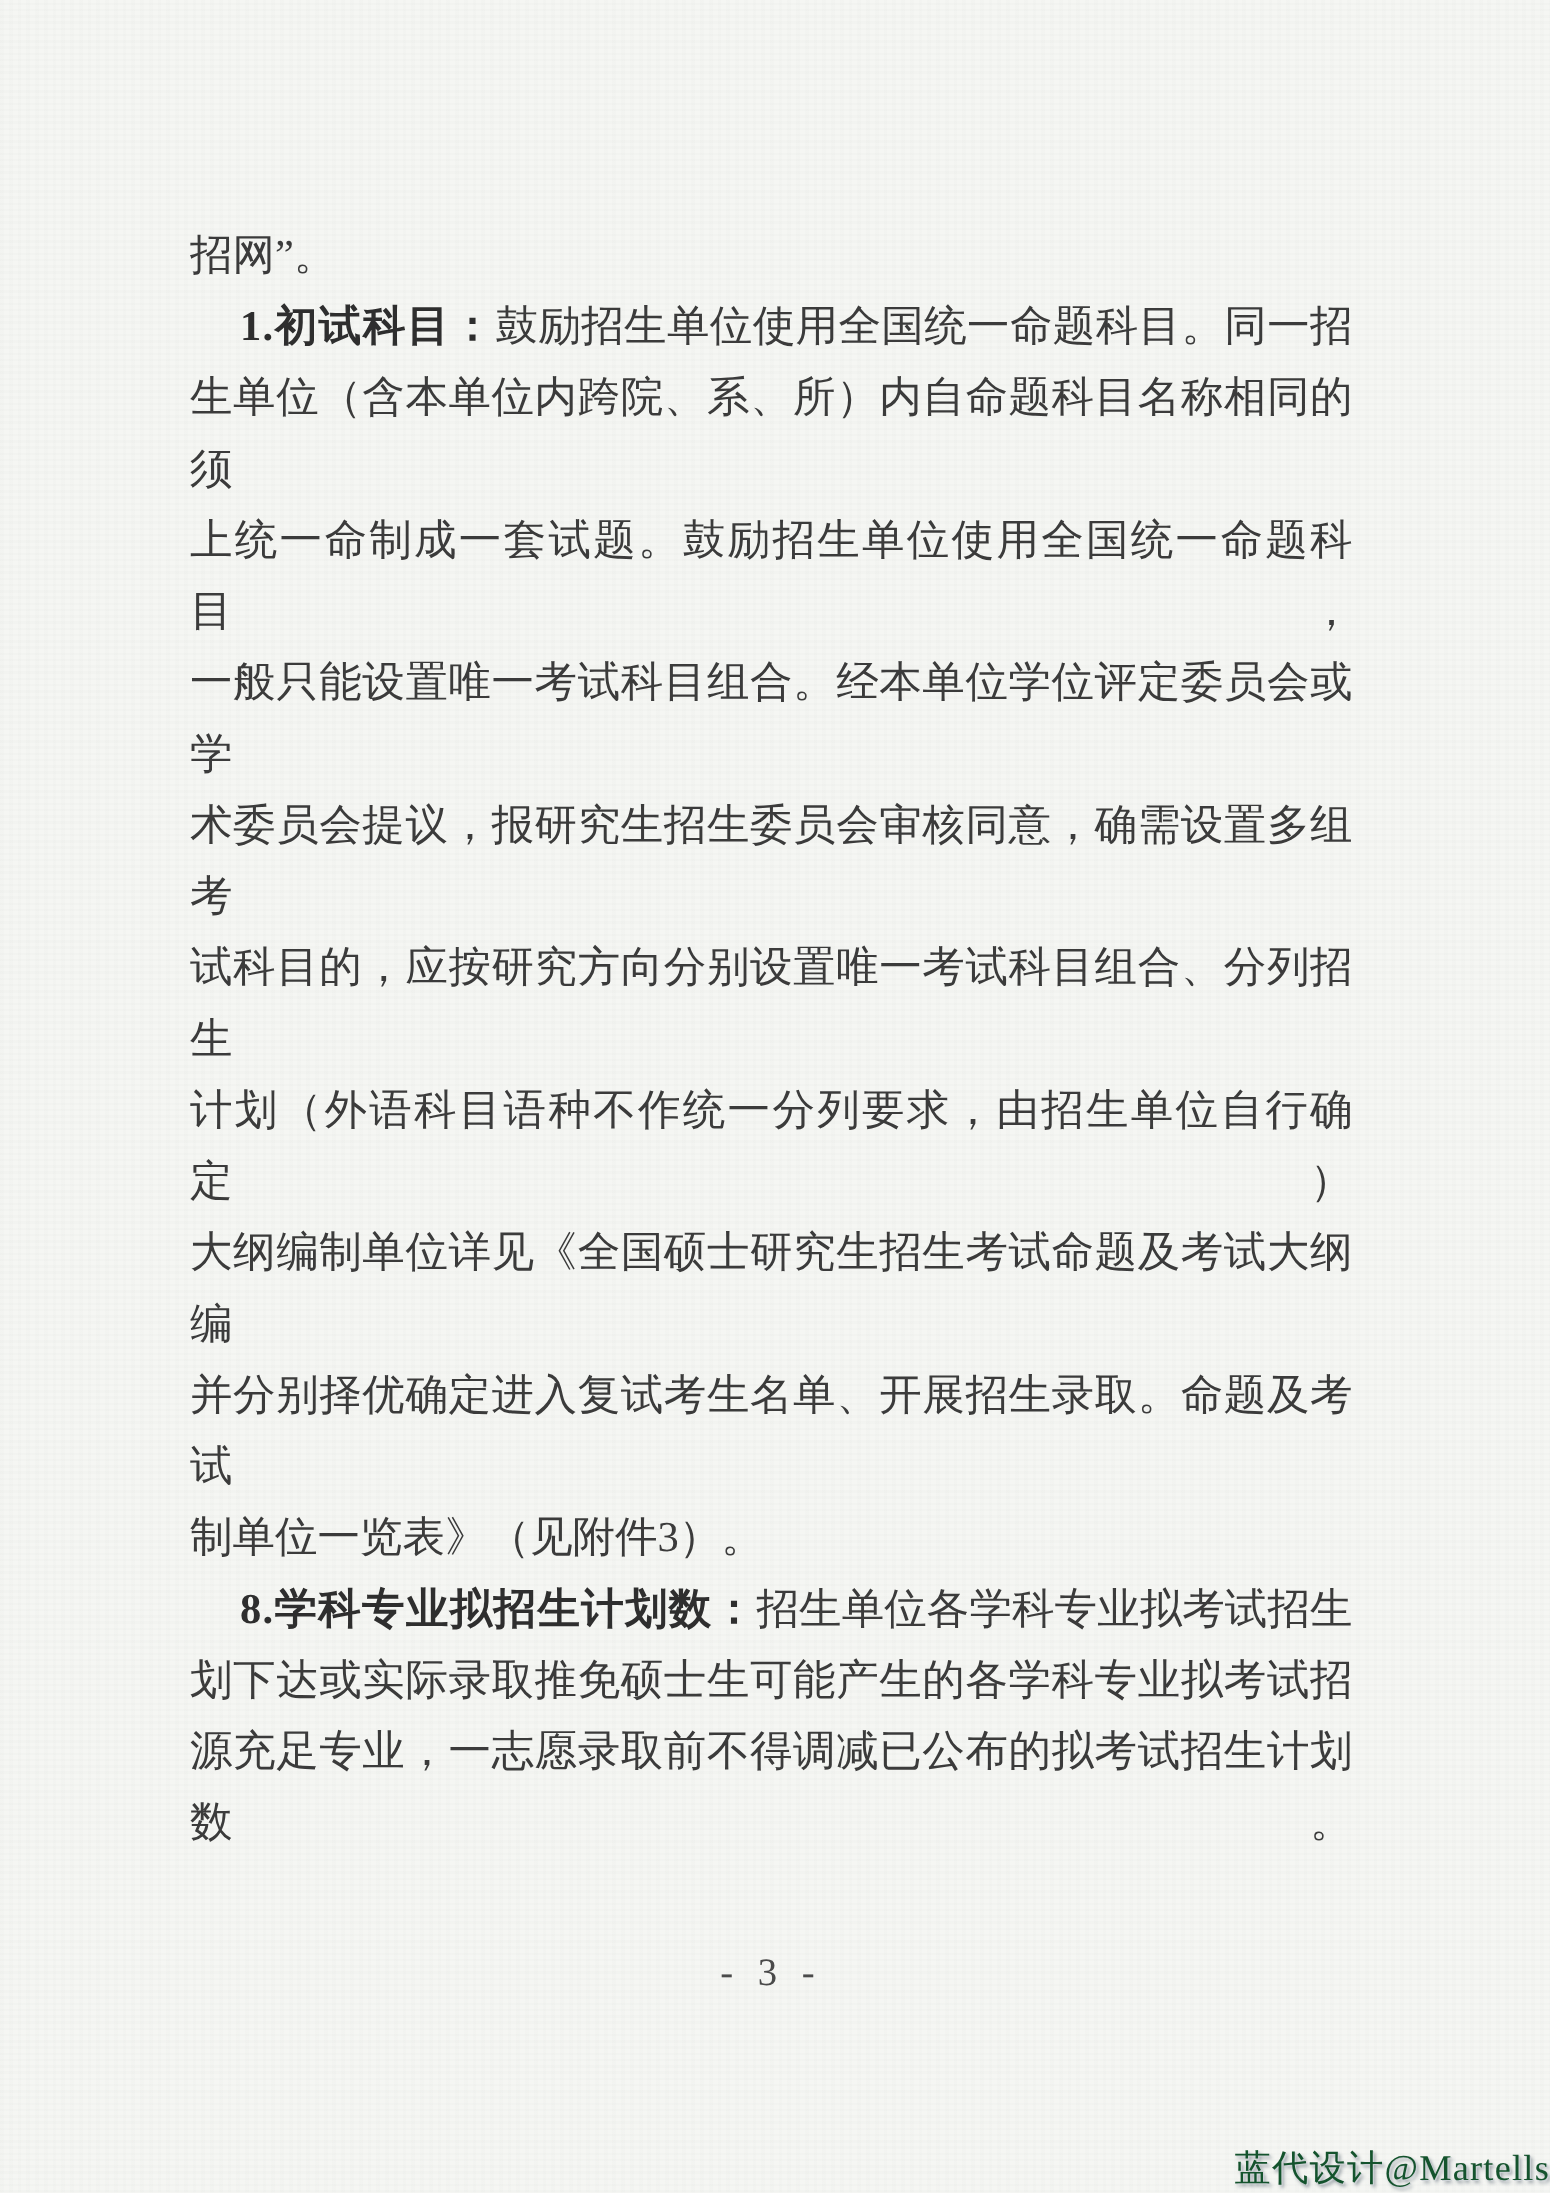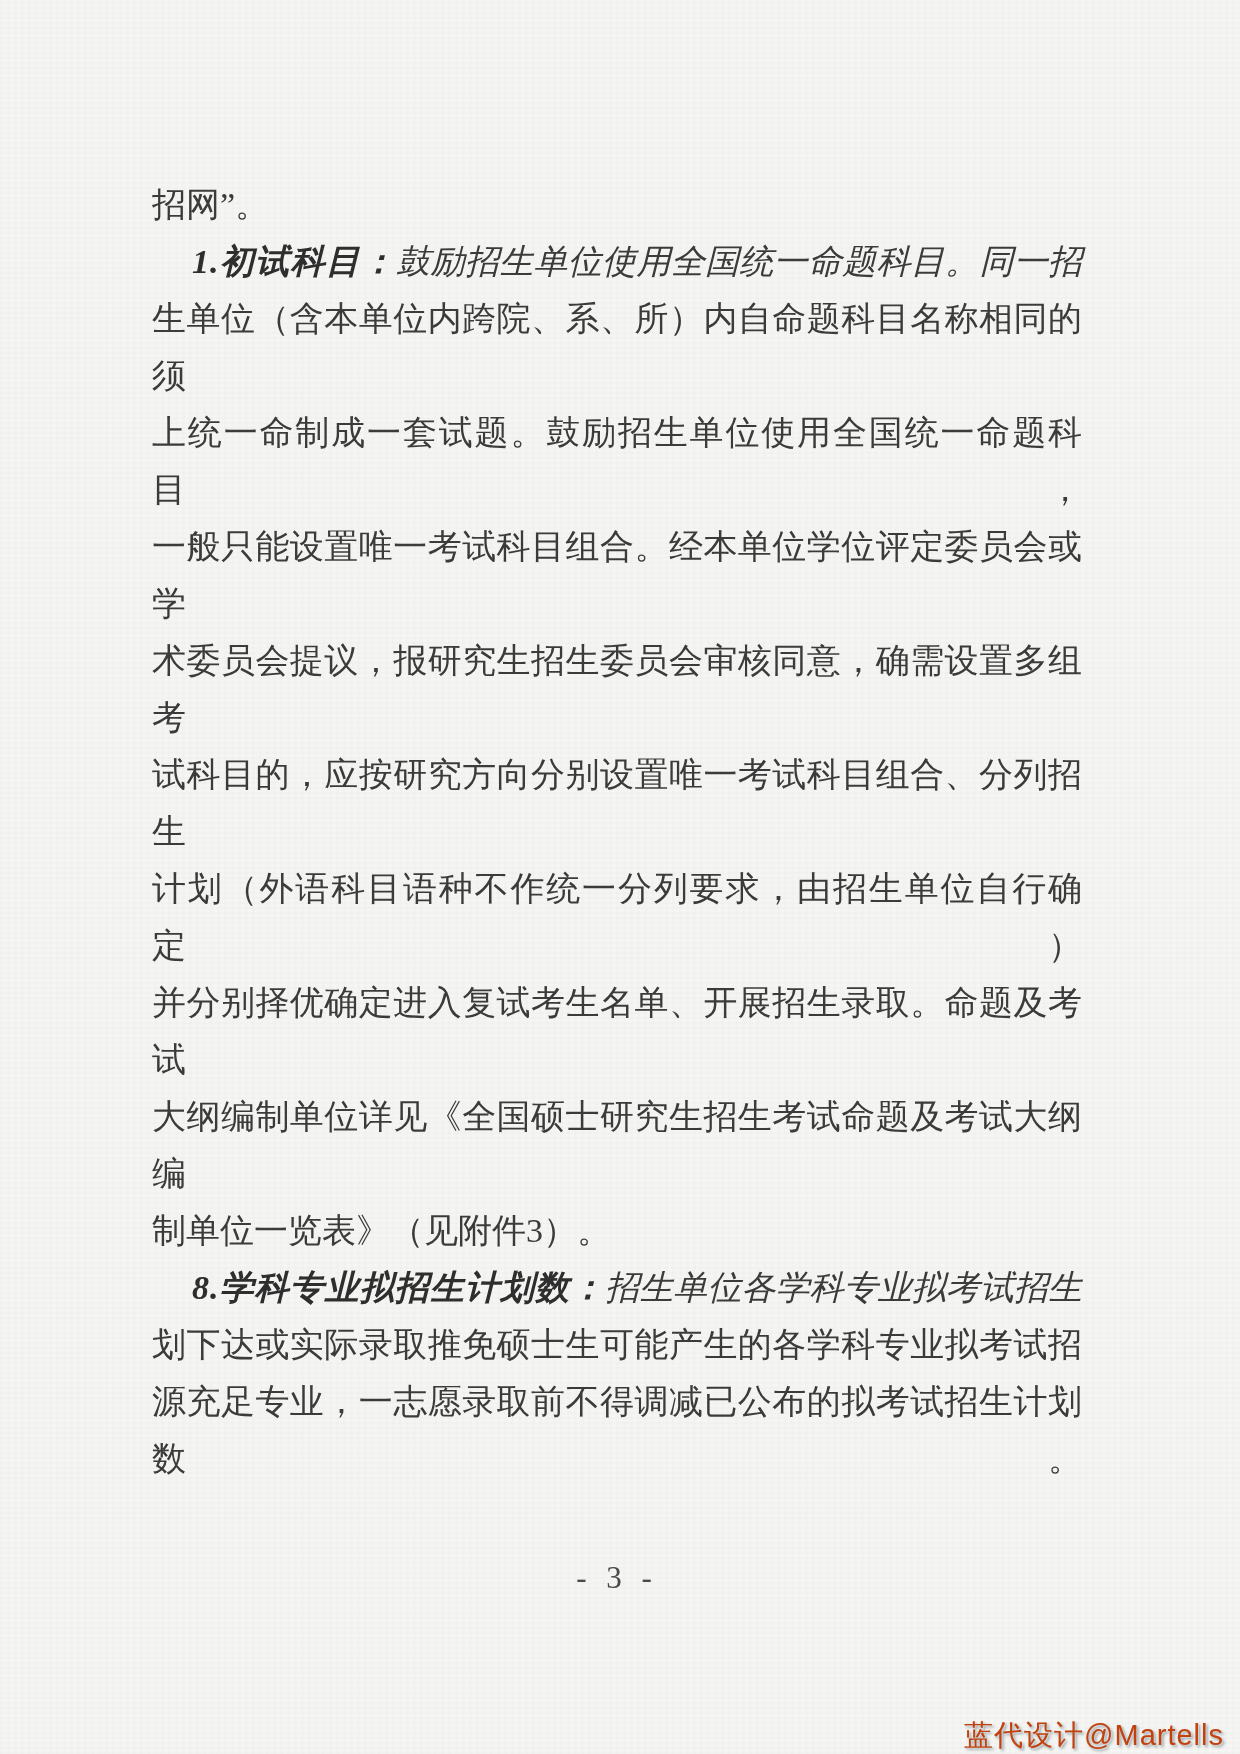--- a/index.html
+++ b/index.html
@@ -32,65 +32,65 @@
     line-height: 57px;
   }
   .line {
     text-align: justify;
     text-align-last: left;
     white-space: normal;
   }
   .line.fill {
     text-align-last: justify;
   }
-  .line.ind-num  { text-indent: 40px; font-style: italic; }
+  .line.ind-num  { text-indent: 40px; }
   .lead {
     font-weight: 700;
     color: #2e2e2e;
     letter-spacing: 1px;
   }
   .page-number {
     position: absolute;
     left: 152px;
     top: 1560px;
     width: 930px;
     text-align: center;
     font-size: 31px;
     line-height: 36px;
     color: #4a4a4a;
     letter-spacing: 6px;
   }
   .watermark {
     position: absolute;
-    right: 16px;
+    right: 0;
     bottom: 2px;
-    font-family: Liberation Sans, sans-serif;
+    font-family: Liberation Serif, serif;
     font-size: 29px;
     line-height: 34px;
-    color: #c2410c;
+    color: #14532d;
     text-shadow: 1px 1px 0 #cdd2d6, 2px 2px 3px #8f979e;
     letter-spacing: 1px;
   }
 </style>
 </head>
 <body>
 
 <div class="paper"></div>
 
 <div class="content">
   <div class="line"><span class="lead"></span><span>招网”。</span></div>
   <div class="line fill ind-num"><span class="lead">1.初试科目：</span><span>鼓励招生单位使用全国统一命题科目。同一招</span></div>
   <div class="line fill"><span class="lead"></span><span>生单位（含本单位内跨院、系、所）内自命题科目名称相同的须</span></div>
   <div class="line fill"><span class="lead"></span><span>上统一命制成一套试题。鼓励招生单位使用全国统一命题科目，</span></div>
   <div class="line fill"><span class="lead"></span><span>一般只能设置唯一考试科目组合。经本单位学位评定委员会或学</span></div>
   <div class="line fill"><span class="lead"></span><span>术委员会提议，报研究生招生委员会审核同意，确需设置多组考</span></div>
   <div class="line fill"><span class="lead"></span><span>试科目的，应按研究方向分别设置唯一考试科目组合、分列招生</span></div>
   <div class="line fill"><span class="lead"></span><span>计划（外语科目语种不作统一分列要求，由招生单位自行确定）</span></div>
+  <div class="line fill"><span class="lead"></span><span>大纲编制单位详见《全国硕士研究生招生考试命题及考试大纲编</span></div>
   <div class="line fill"><span class="lead"></span><span>并分别择优确定进入复试考生名单、开展招生录取。命题及考试</span></div>
-  <div class="line fill"><span class="lead"></span><span>大纲编制单位详见《全国硕士研究生招生考试命题及考试大纲编</span></div>
   <div class="line"><span class="lead"></span><span>制单位一览表》（见附件3）。</span></div>
   <div class="line fill ind-num"><span class="lead">8.学科专业拟招生计划数：</span><span>招生单位各学科专业拟考试招生</span></div>
   <div class="line fill"><span class="lead"></span><span>划下达或实际录取推免硕士生可能产生的各学科专业拟考试招</span></div>
   <div class="line fill"><span class="lead"></span><span>源充足专业，一志愿录取前不得调减已公布的拟考试招生计划数。</span></div>
 
 </div>
 
 <div class="page-number">- 3 -</div>
 
 <div class="watermark">蓝代设计@Martells</div>

